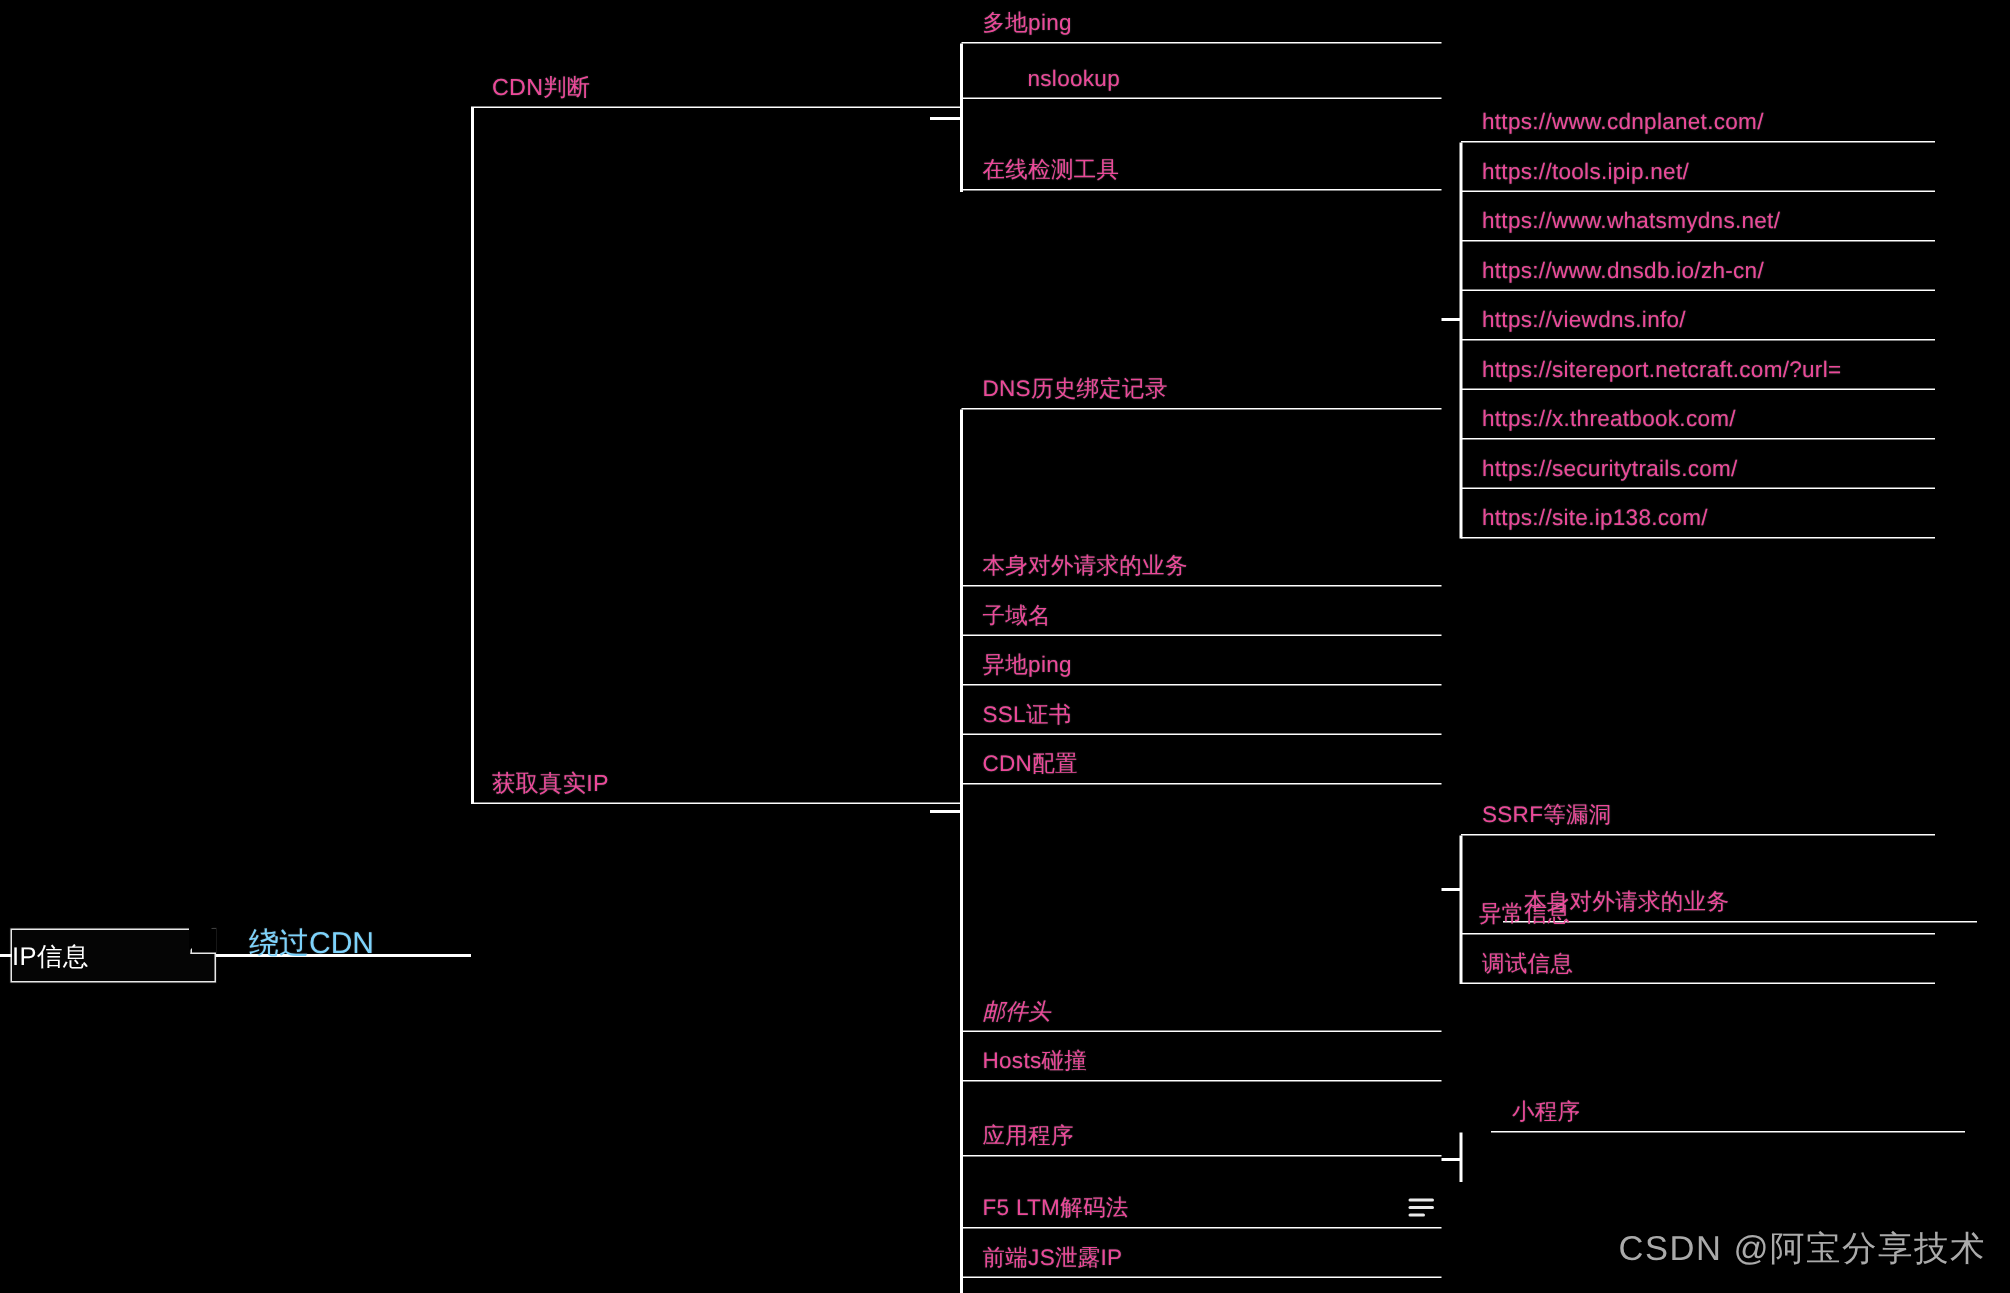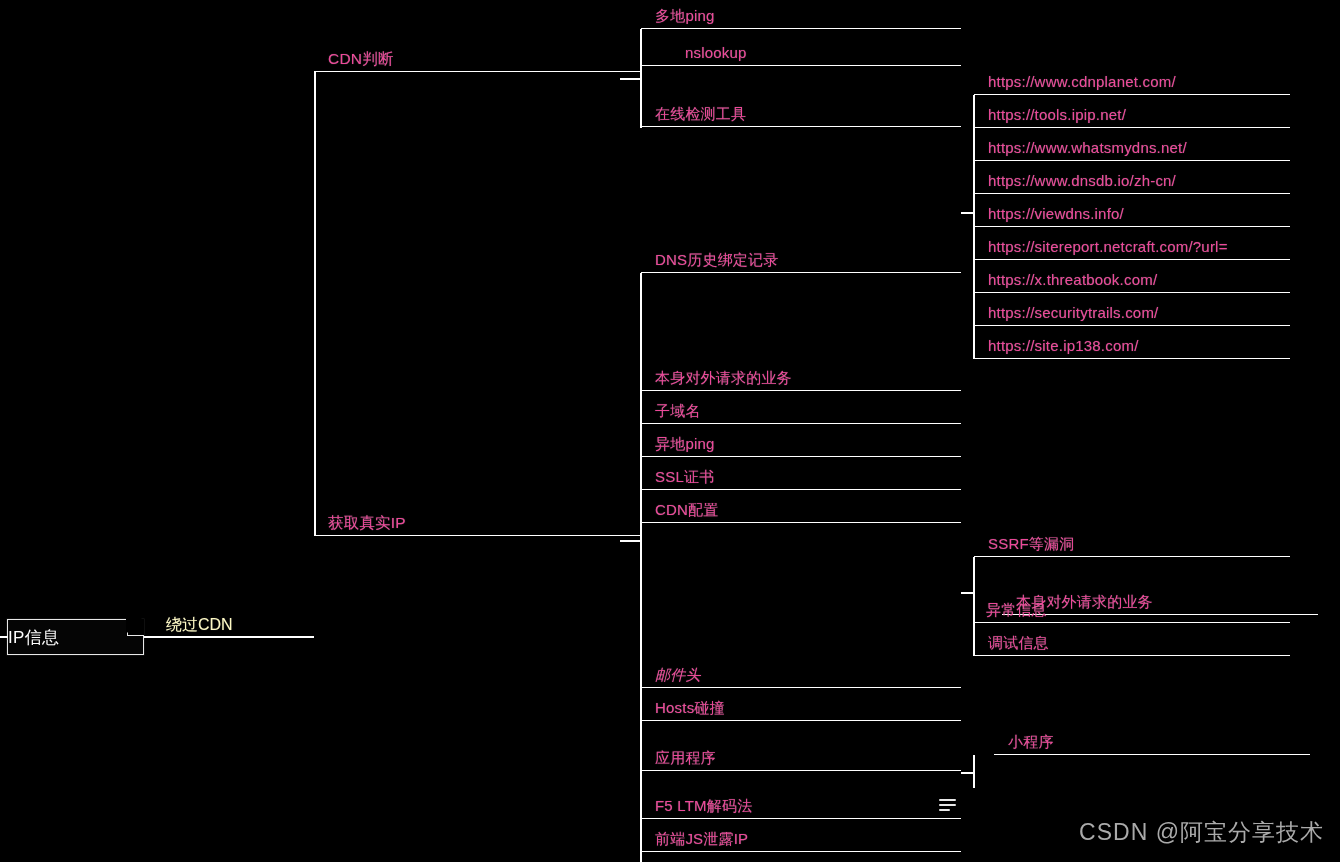--- a/index.html
+++ b/index.html
@@ -55,21 +55,21 @@
     border-bottom:17.6px solid transparent;
   }
 
   
   .vline{position:absolute;width:1.6px;background:#ffffff;}
   .hline{position:absolute;height:1.6px;background:#ffffff;}
 
   
   .edge-label{
     position:absolute;
-    font-size:16px;color:#fef9c3;white-space:nowrap;
+    font-size:20px;color:#7dd3fc;white-space:nowrap;
     text-shadow:0 0 1px rgba(255,255,255,.3);
   }
 
   
   .note-icon{
     position:absolute;
     display:flex;flex-direction:column;justify-content:space-between;
     width:17px;height:12px;
   }
   .note-icon i{display:block;height:2px;background:#e9e9e9;border-radius:1px;}

